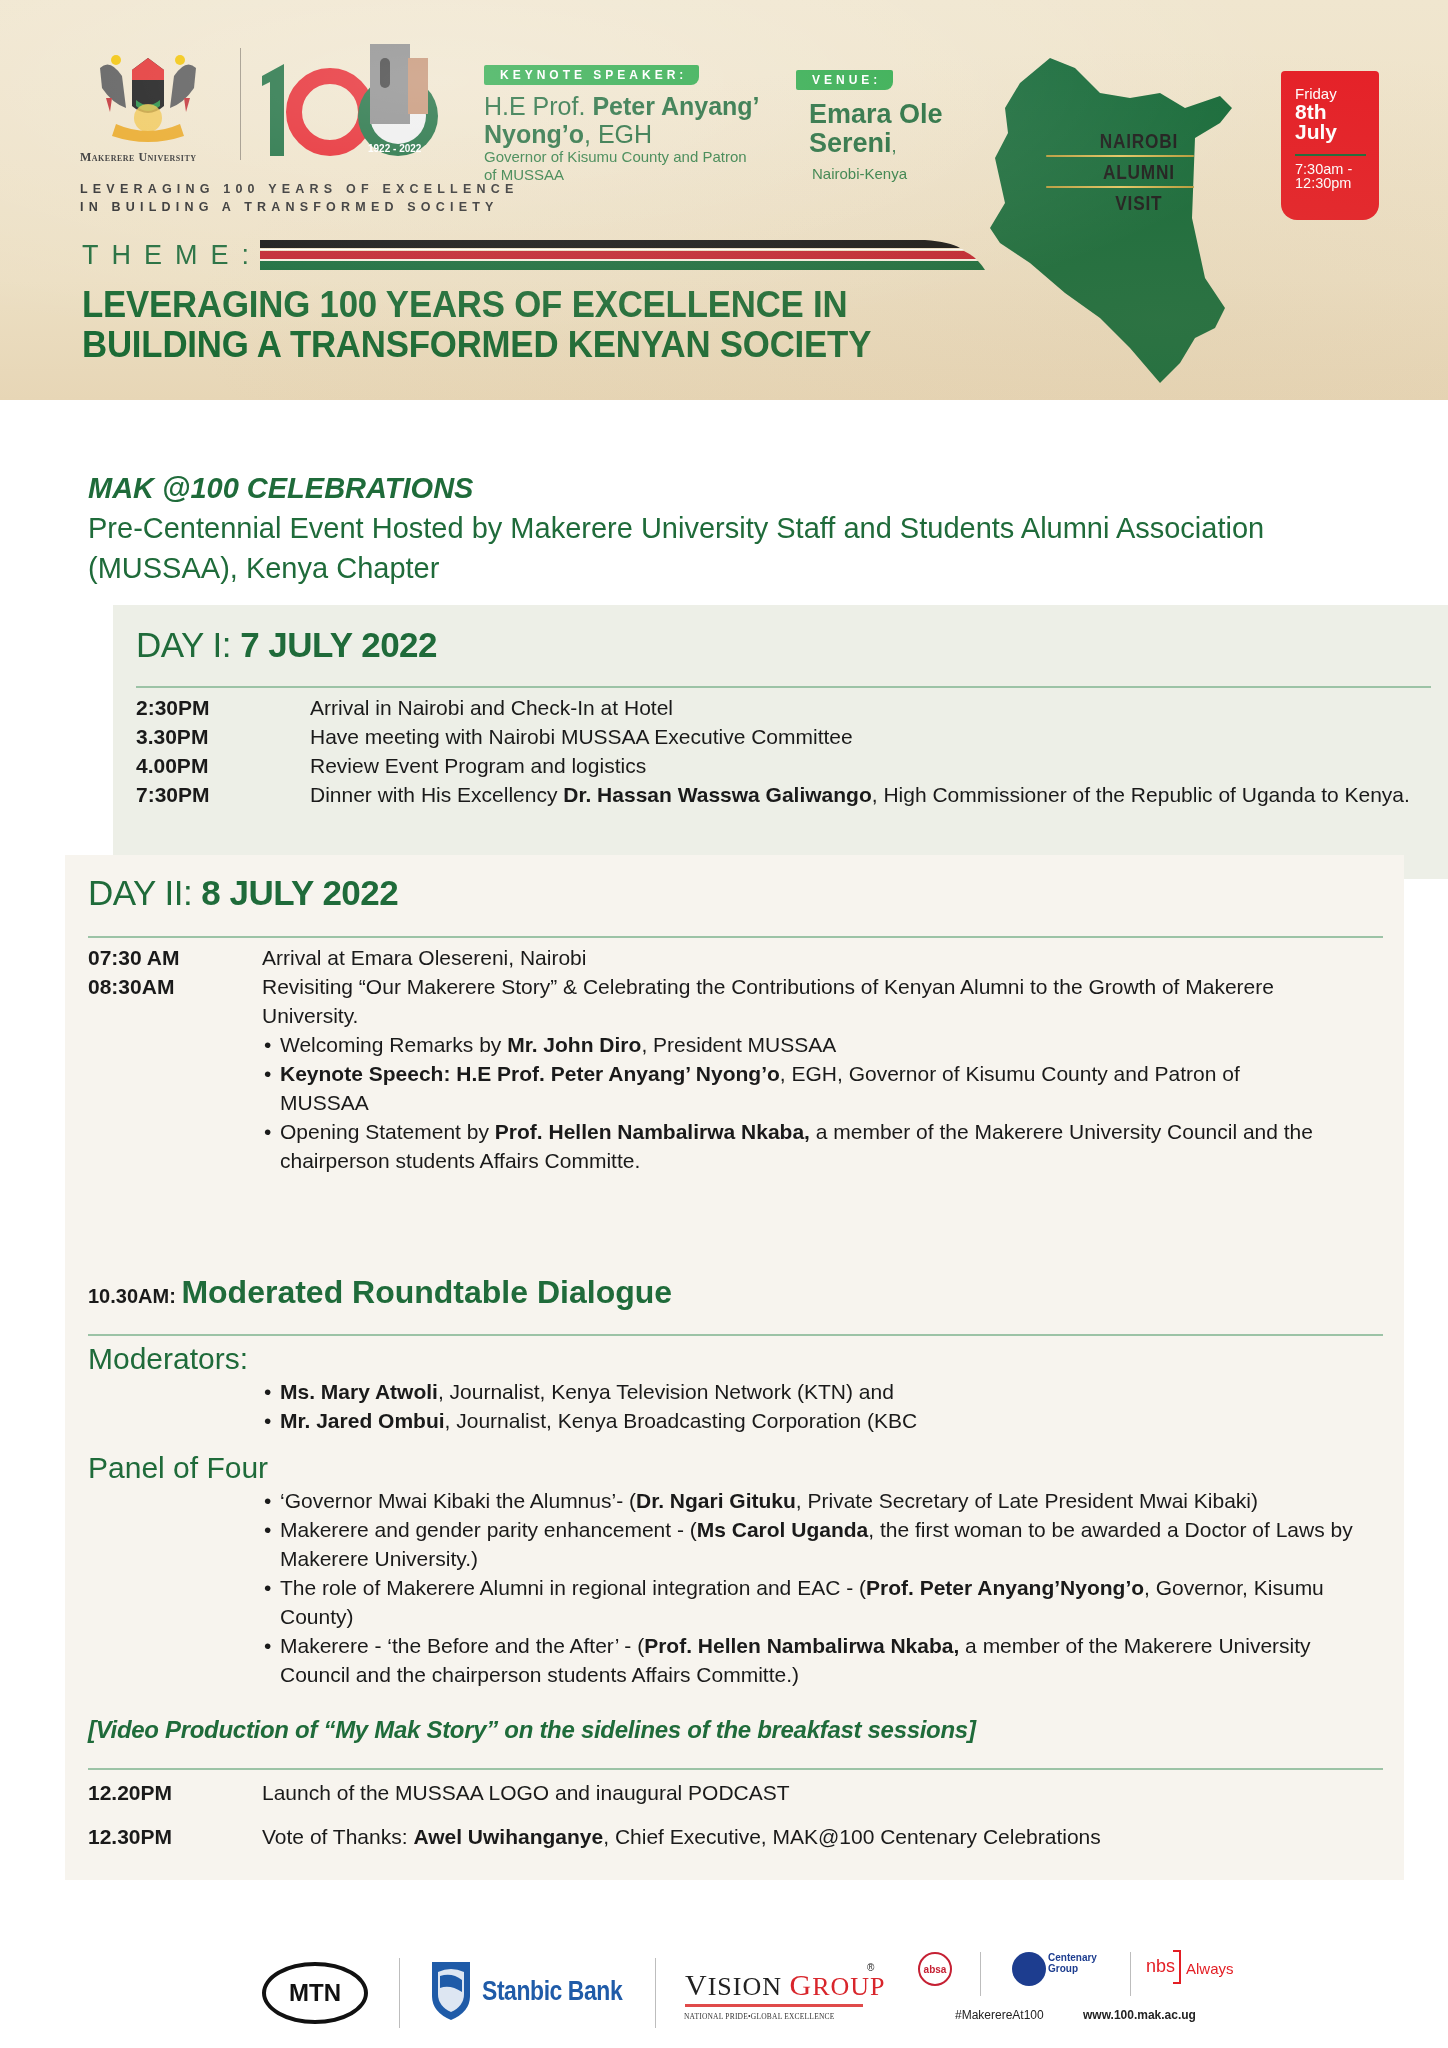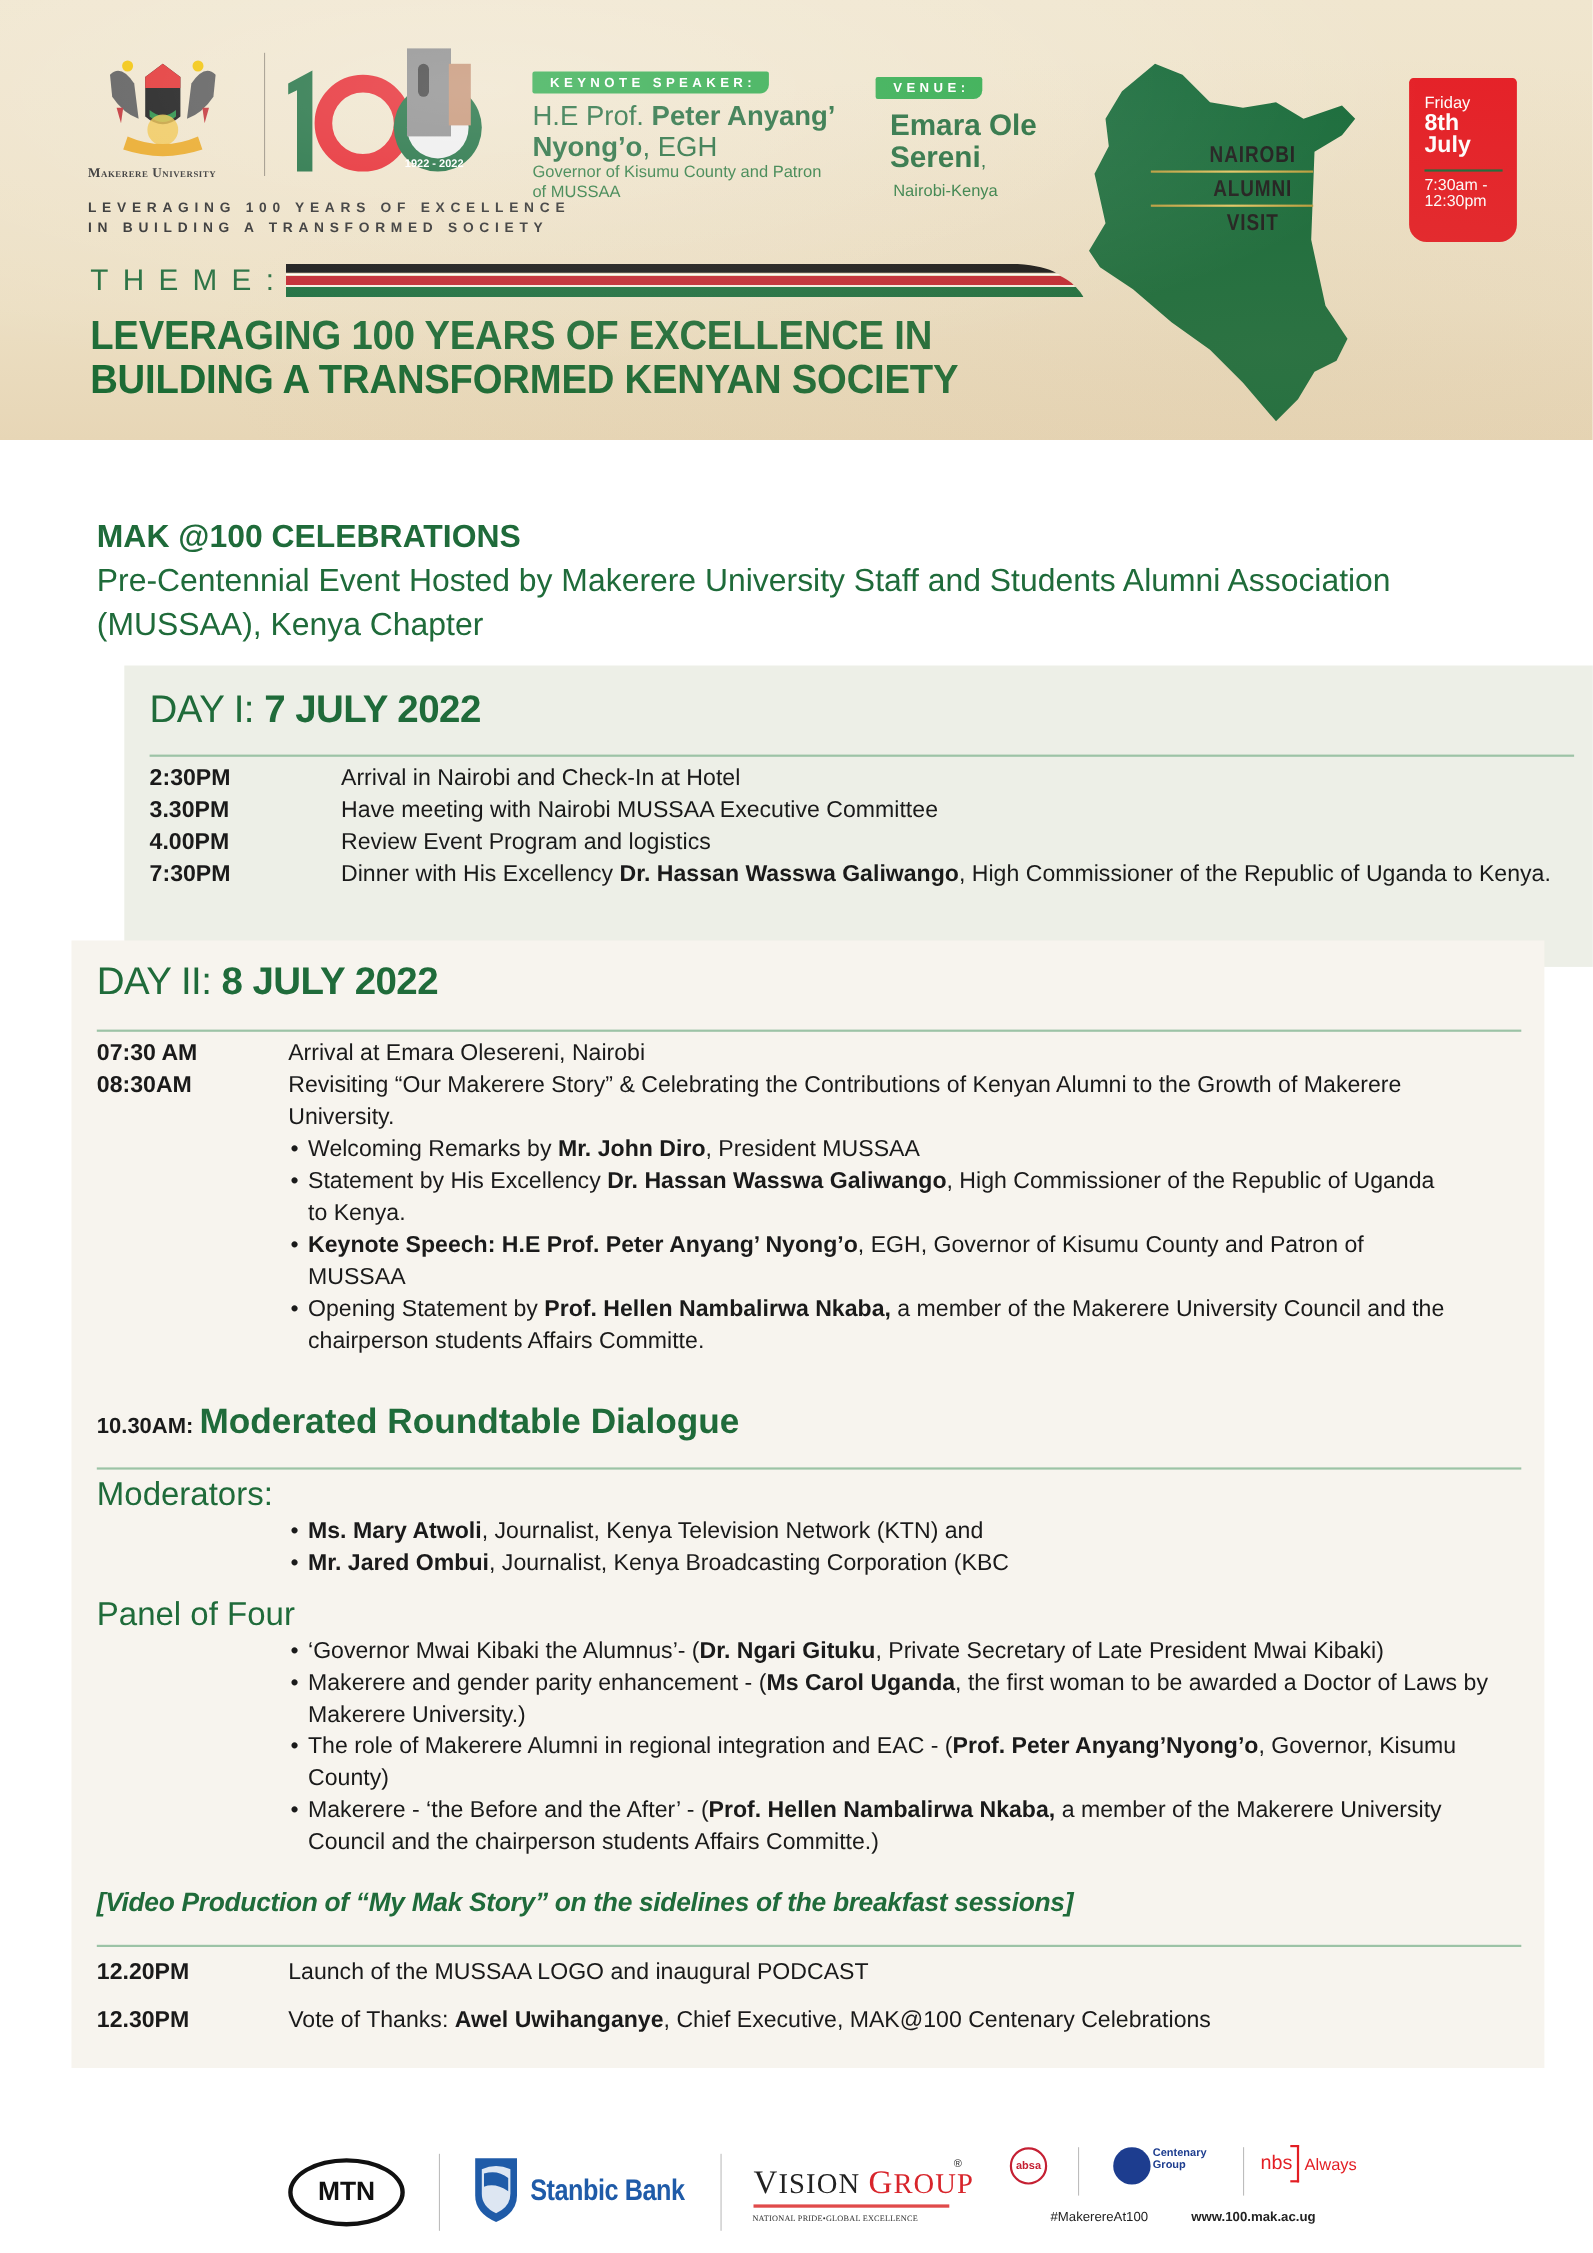--- a/index.html
+++ b/index.html
@@ -45,21 +45,21 @@
 
   .date-badge { position: absolute; left: 1281px; top: 71px; width: 98px; height: 149px; background: #e52128;
     border-radius: 4px 4px 16px 16px; color: #fff; padding: 15px 0 0 14px; }
   .date-badge .day { font-size: 15px; line-height: 16px; }
   .date-badge .date { font-size: 21px; font-weight: 700; line-height: 20px; }
   .date-badge .rule { width: 71px; height: 2px; background: #1f6b3a; margin: 12px 0 6px 0; }
   .date-badge .time { font-size: 14.5px; line-height: 14px; }
 
   
   .intro { position: absolute; left: 88px; top: 468px; color: #1f6b3a; }
-  .intro .title { font-size: 29px; font-weight: 700; line-height: 40px; }
+  .intro .title { font-size: 29px; font-weight: 700; line-height: 40px; font-style: italic; }
   .intro .subtitle { font-size: 29px; line-height: 40px; width: 1280px; }
 
   
   .panel { position: absolute; left: 65px; width: 1339px; }
   .panel-day1 { top: 605px; height: 274px; background: #edefe7; margin-left: 48px; }
   .panel-day2 { top: 855px; height: 1025px; background: #f7f4ee; }
 
   .day-heading { position: absolute; left: 23px; font-size: 35px; color: #1f6b3a; line-height: 40px; letter-spacing: -0.5px; }
   .day-heading .prefix { font-weight: 400; }
   .day-heading .date { font-weight: 700; }
@@ -228,21 +228,20 @@
     <span class="time">07:30 AM</span>
     <span class="desc">Arrival at Emara Olesereni, Nairobi</span>
   </div>
   <div class="row" style="top:117px">
     <span class="time">08:30AM</span>
     <span class="desc" style="width:1060px">Revisiting “Our Makerere Story”  &amp; Celebrating the Contributions of Kenyan Alumni to the Growth of Makerere University.</span>
   </div>
 
   <div class="bullets" style="top:175px; width:1060px">
     <div class="bullet"><span>Welcoming Remarks by </span><b>Mr. John Diro</b><span>, President MUSSAA</span></div>
-    <div class="bullet"><span>Statement by His Excellency </span><b>Dr. Hassan Wasswa Galiwango</b><span>, High Commissioner of the Republic of Uganda to Kenya.</span></div>
     <div class="bullet"><span></span><b>Keynote Speech: H.E Prof. Peter Anyang’ Nyong’o</b><span>, EGH, Governor of Kisumu County and Patron of MUSSAA</span></div>
     <div class="bullet"><span>Opening Statement by </span><b>Prof. Hellen Nambalirwa Nkaba,</b><span> a member of the Makerere University Council and the chairperson students Affairs Committe.</span></div>
   </div>
 
   <div class="session-heading">
     <span class="time">10.30AM: </span><span class="title">Moderated Roundtable Dialogue</span>
   </div>
   <div class="divider" style="top:479px"></div>
 
   <div class="subhead" style="top:486px">Moderators:</div>

